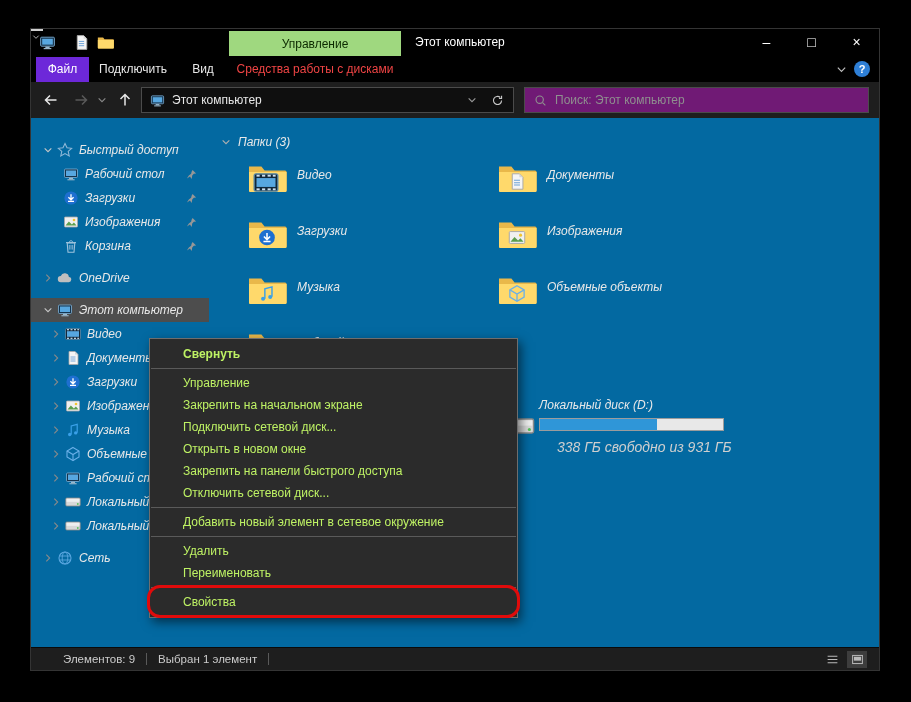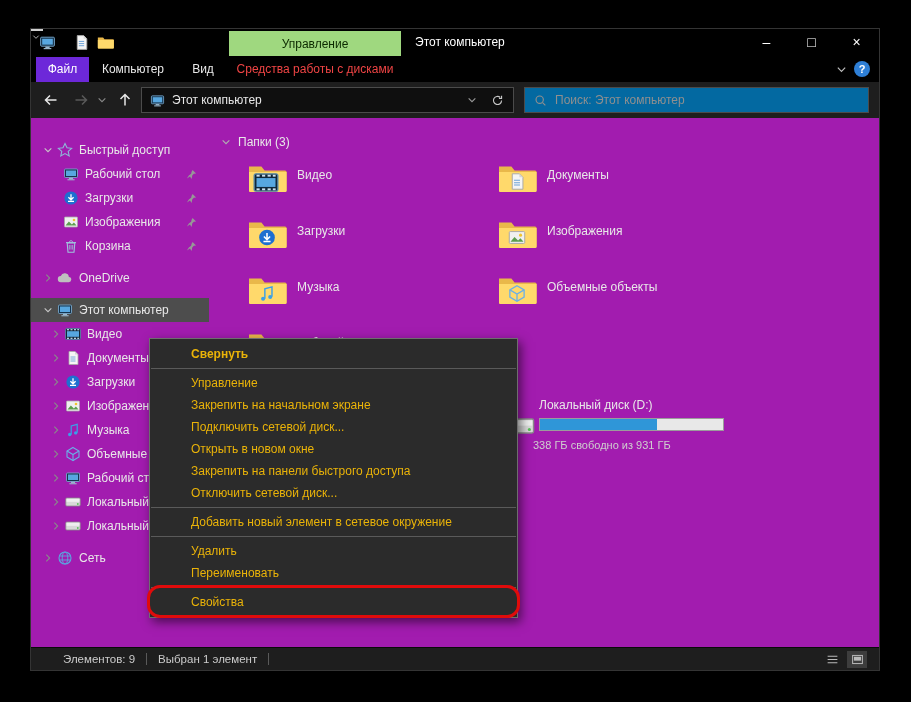--- a/index.html
+++ b/index.html
@@ -36,27 +36,27 @@
   .nav-back { left:12px; color:#e8e8e8; }
   .nav-fwd  { left:42px; color:#5a5a5a; }
   .nav-chev { left:66px; top:13px; width:10px; height:10px; color:#8a8a8a; }
   .nav-up   { left:86px; color:#e8e8e8; }
   .addressbar { position:absolute; left:110px; top:5px; width:373px; height:26px; background:#0f0f0f; border:1px solid #4b4b4b; display:flex; align-items:center; color:#e8e8e8; font-size:12px; }
   .addr-icon { width:15px; height:15px; margin-left:8px; }
   .addr-text { margin-left:7px; }
   .addr-sp { flex:1; }
   .addr-chev { width:10px; height:10px; margin-right:14px; color:#9a9a9a; }
   .addr-refresh { width:13px; height:13px; margin-right:9px; color:#c8c8c8; }
-  .searchbar { position:absolute; left:493px; top:5px; width:345px; height:26px; background:#0369a1; border:1px solid #4b4b4b; display:flex; align-items:center; }
+  .searchbar { position:absolute; left:493px; top:5px; width:345px; height:26px; background:#701a75; border:1px solid #4b4b4b; display:flex; align-items:center; }
   .search-icon { width:13px; height:13px; margin-left:9px; color:#8f8f8f; }
   .searchbar input { flex:1; background:transparent; border:none; outline:none; color:#cccccc; font-size:12px; margin-left:8px; font-family:"Liberation Sans", sans-serif; }
   .searchbar input::placeholder { color:#8f8f8f; }
 
   
-  .content { position:absolute; left:0; top:89px; right:0; bottom:23px; background:#a21caf; overflow:hidden; }
+  .content { position:absolute; left:0; top:89px; right:0; bottom:23px; background:#0369a1; overflow:hidden;font-style:italic; }
 
   
   .sidebar { position:absolute; left:0; top:0; width:178px; bottom:0; padding-top:20px; font-size:12px; color:#e8e8e8; }
   .srow { height:24px; display:flex; align-items:center; white-space:nowrap; overflow:hidden; }
   .srow.sel { background:#4d4d4d; }
   .lvl0 { padding-left:12px; }
   .lvl1 { padding-left:20px; }
   .qa-child { padding-left:32px; }
   .chev { width:10px; height:10px; margin-right:4px; flex:none; color:#c8c8c8; }
   .chev.closed { color:#8a8a8a; }
@@ -74,25 +74,25 @@
   .tile-ovl.wide { left:12px; top:16px; width:26px; }
   .tile-label { position:absolute; left:56px; top:11px; font-size:12px; color:#e8e8e8; }
   .c1 { left:32px; } .c2 { left:282px; }
   .r1 { top:39px; } .r2 { top:95px; } .r3 { top:151px; } .r4 { top:207px; }
 
   .drive-tile { position:absolute; left:292px; top:279px; width:260px; height:60px; }
   .drive-icon { position:absolute; left:6px; top:18px; width:28px; height:22px; }
   .drive-label { position:absolute; left:38px; top:1px; font-size:12px; color:#e8e8e8; }
   .drive-bar { position:absolute; left:38px; top:21px; width:185px; height:13px; background:#e8e8e8; border:1px solid #9c9c9c; }
   .drive-fill { height:100%; background:#2f96d8; }
-  .drive-free { position:absolute; left:32px; top:42px; font-size:11px; color:#cfcfcf; }
+  .drive-free { position:absolute; left:56px; top:42px; font-size:14px; color:#cfcfcf; }
 
   
   .ctx-menu { position:absolute; left:118px; top:309px; width:369px; background:#2b2b2b; border:1px solid #6e6e6e; padding:4px 0; z-index:40; box-shadow:3px 4px 10px rgba(0,0,0,0.55); }
-  .ctx-item { height:22px; line-height:22px; padding-left:33px; font-size:12px; color:#eab308; white-space:nowrap;margin-left:8px; }
+  .ctx-item { height:22px; line-height:22px; padding-left:33px; font-size:12px; color:#bef264; white-space:nowrap; }
   .ctx-item.bold { font-weight:bold; }
   .ctx-sep { border-top:1px solid #5a5a5a; margin:3px 1px; }
   .annotation { position:absolute; left:-3px; right:-3px; top:246px; height:33px; border:3px solid #e00b0b; border-radius:13px; pointer-events:none; }
 
   
   .statusbar { position:absolute; left:0; right:0; bottom:0; height:23px; background:#1e1e1e; border-top:1px solid #0a0a0a; display:flex; align-items:center; color:#cccccc; font-size:11.5px; }
   .sb-text { margin-left:32px; }
   .sb-div { width:1px; height:12px; background:#5a5a5a; margin:0 11px; }
   .sb-views { position:absolute; right:12px; top:3px; display:flex; gap:5px; }
   .sb-view { width:20px; height:17px; display:flex; align-items:center; justify-content:center; }
@@ -229,21 +229,21 @@
       <div class="window-title">Этот компьютер</div>
       <div class="win-btns">
         <div class="win-btn">–</div>
         <div class="win-btn">□</div>
         <div class="win-btn">×</div>
       </div>
     </div>
 
     <div class="tabs-row">
       <div class="rtab tab-file">Файл</div>
-      <div class="rtab tab-computer">Компьютер</div>
+      <div class="rtab tab-computer">Подключить</div>
       <div class="rtab tab-view">Вид</div>
       <div class="rtab tab-disktools">Средства работы с дисками</div>
       <svg class="ribbon-chev">
           <use href="#i-chev-d"></use>
         </svg>
       <div class="help-btn">?</div>
     </div>
 
     <div class="navbar">
       <svg class="nav-btn nav-back">

